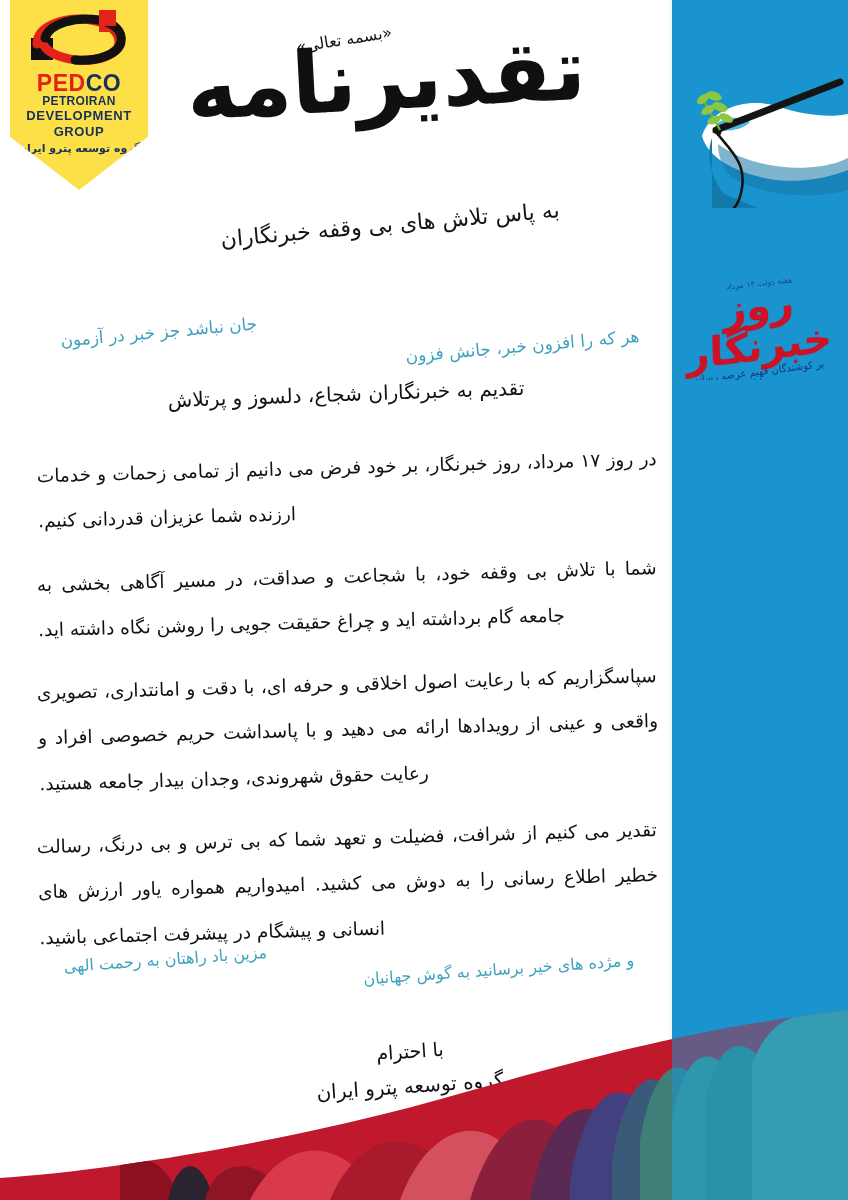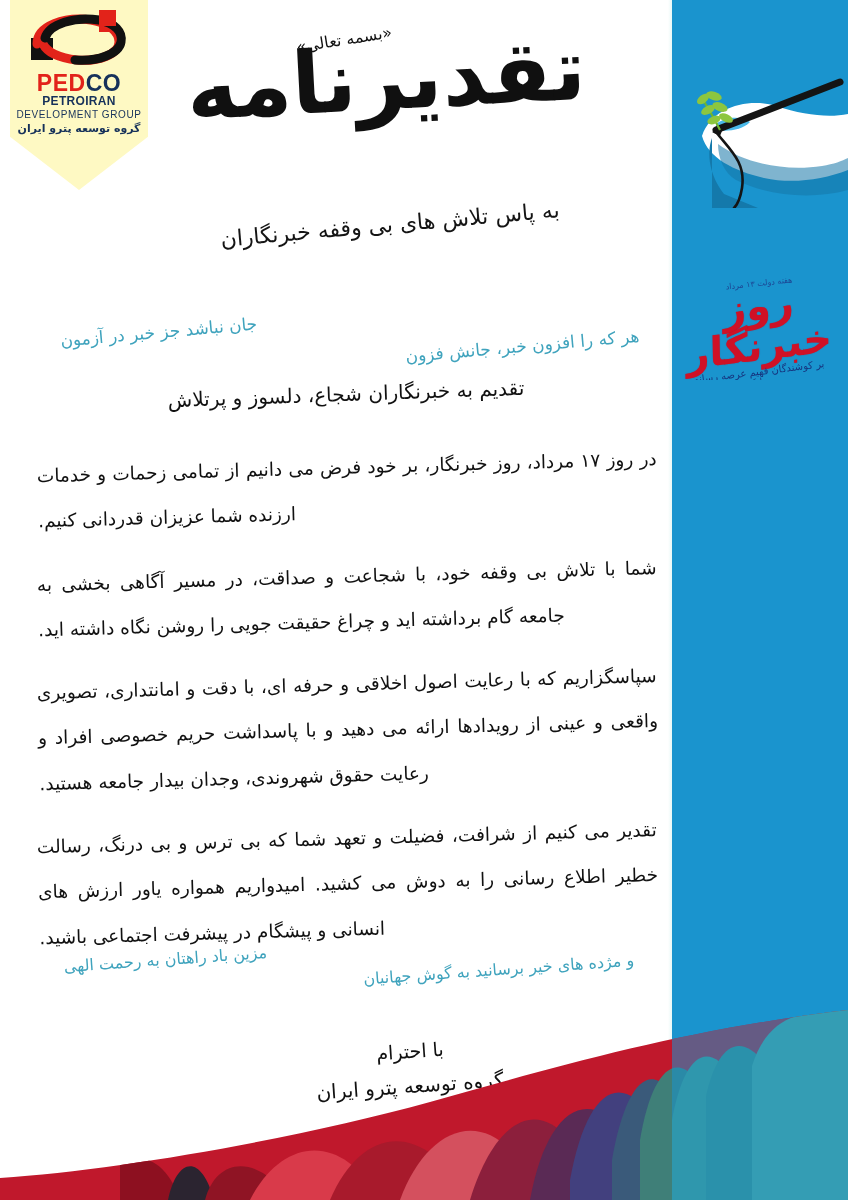--- a/index.html
+++ b/index.html
@@ -123,21 +123,21 @@
     opacity: .92;
   }
 
   
   .logo-banner {
     position: absolute;
     top: 0;
     left: 10px;
     width: 138px;
     height: 190px;
-    background: #fef9c3;
+    background: #fde047;
     clip-path: polygon(0 0, 100% 0, 100% 72%, 50% 100%, 0 72%);
     color: #14314f;
     text-align: center;
   }
   .logo-mark { position:relative; width:112px; height:62px; margin:8px auto 0; }
   .logo-mark svg { display:block; }
   .logo-pedco {
     margin-top: 2px;
     font-size: 23px;
     font-weight: 800;
@@ -149,22 +149,22 @@
   .logo-pedco .nav { color:#16315a; }
   .logo-petro {
     font-size: 12px;
     font-weight: 800;
     color:#16315a;
     letter-spacing: .3px;
     line-height: 1.05;
     font-family: "Liberation Sans", sans-serif;
   }
   .logo-dev {
-    font-size: 10px;
-    font-weight: 400;
+    font-size: 13px;
+    font-weight: 700;
     color:#16315a;
     letter-spacing: .6px;
     line-height: 1.3;
     font-family: "Liberation Sans", sans-serif;
   }
   .logo-fa {
     font-size: 11px;
     color:#16315a;
     font-weight: 700;
     margin-top: 1px;

